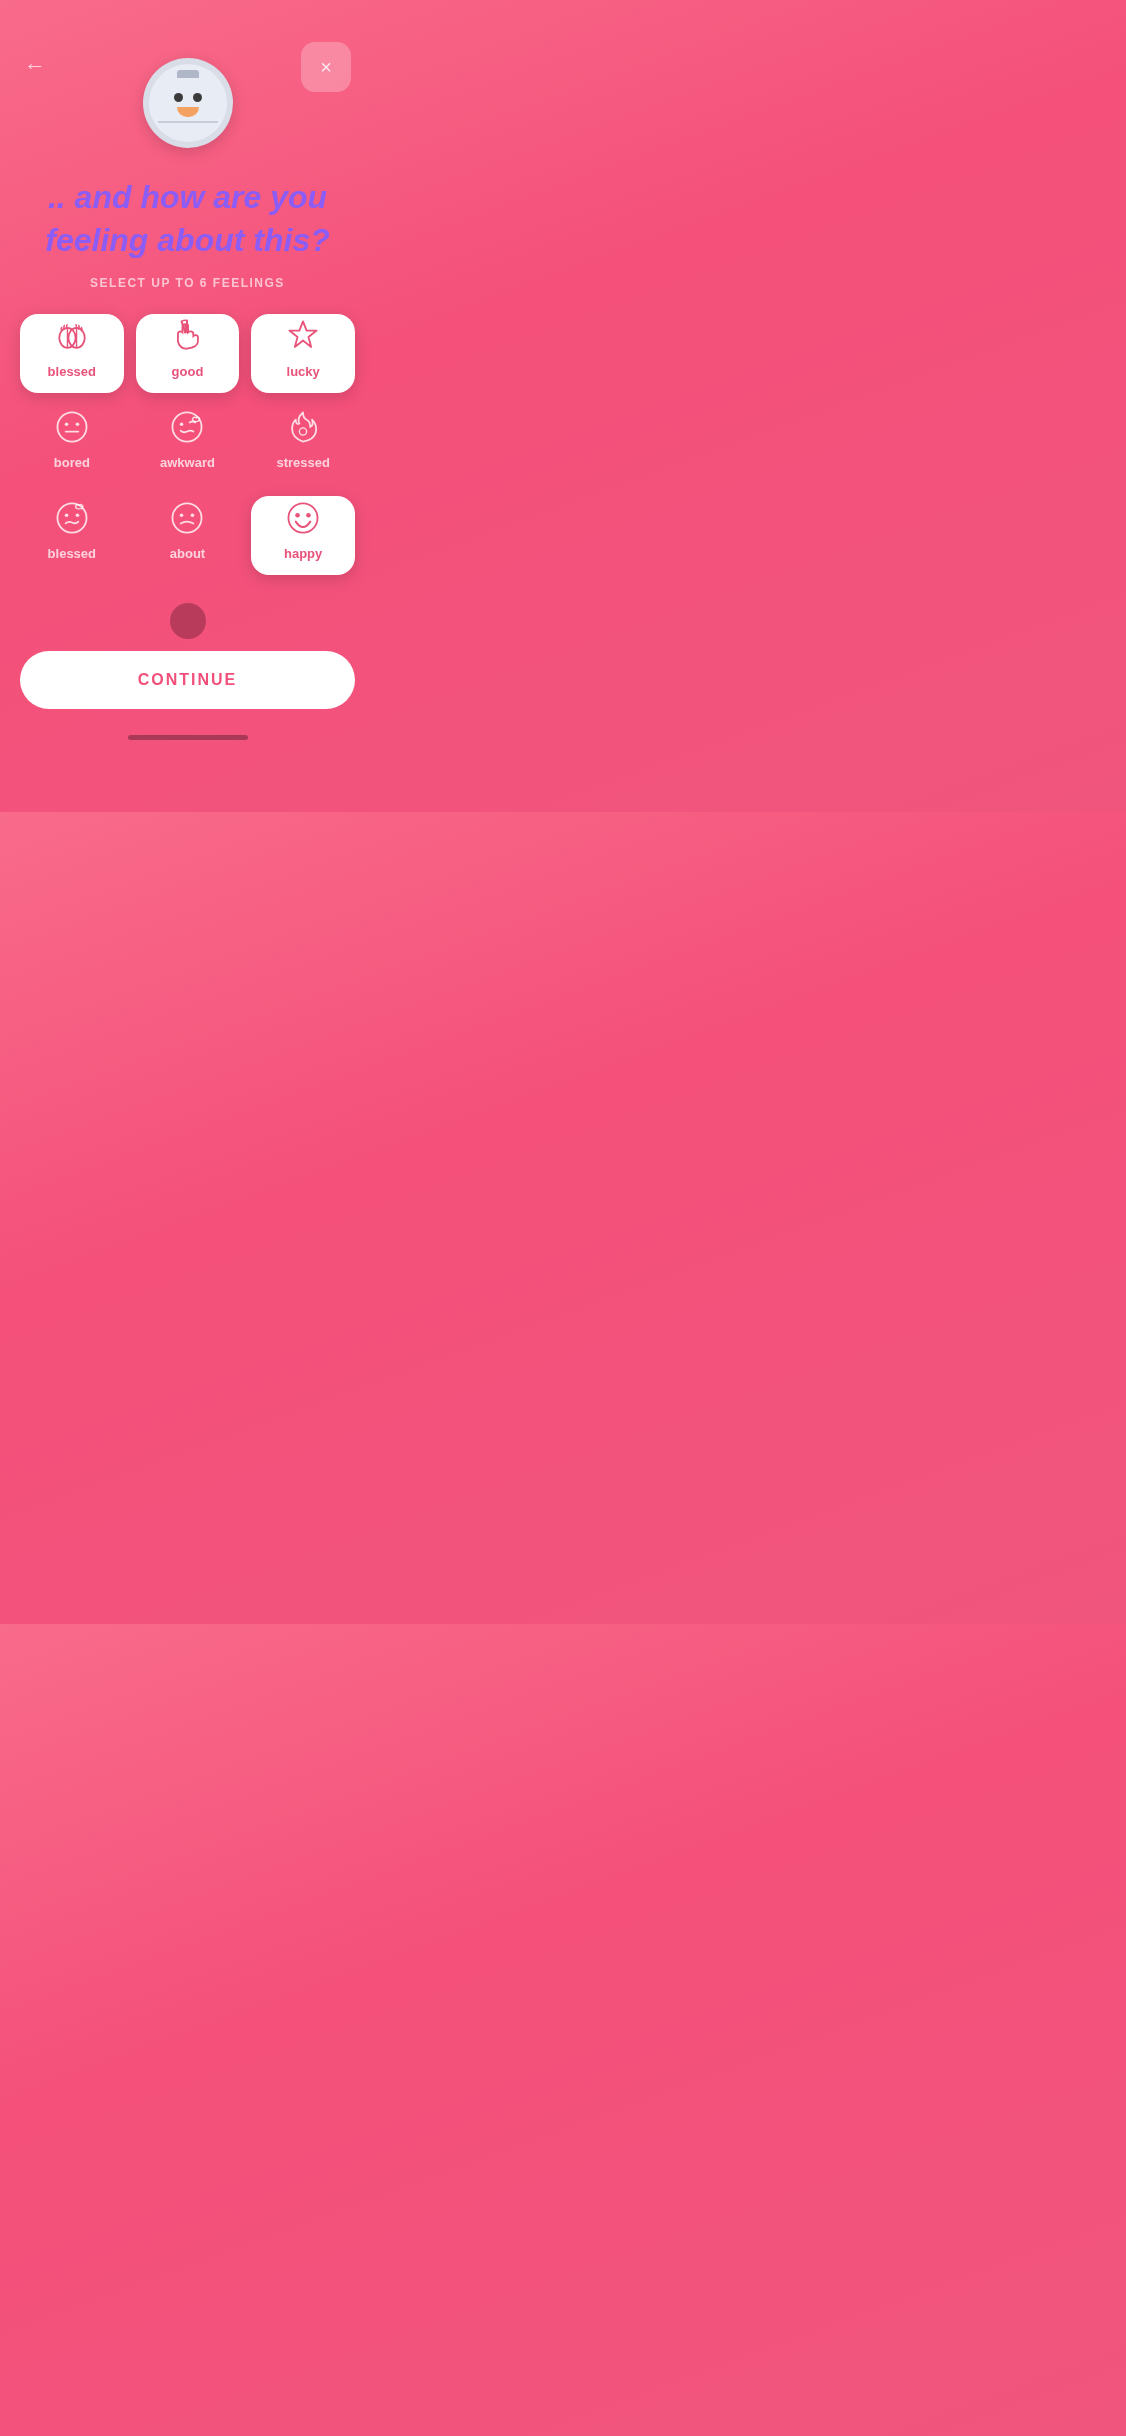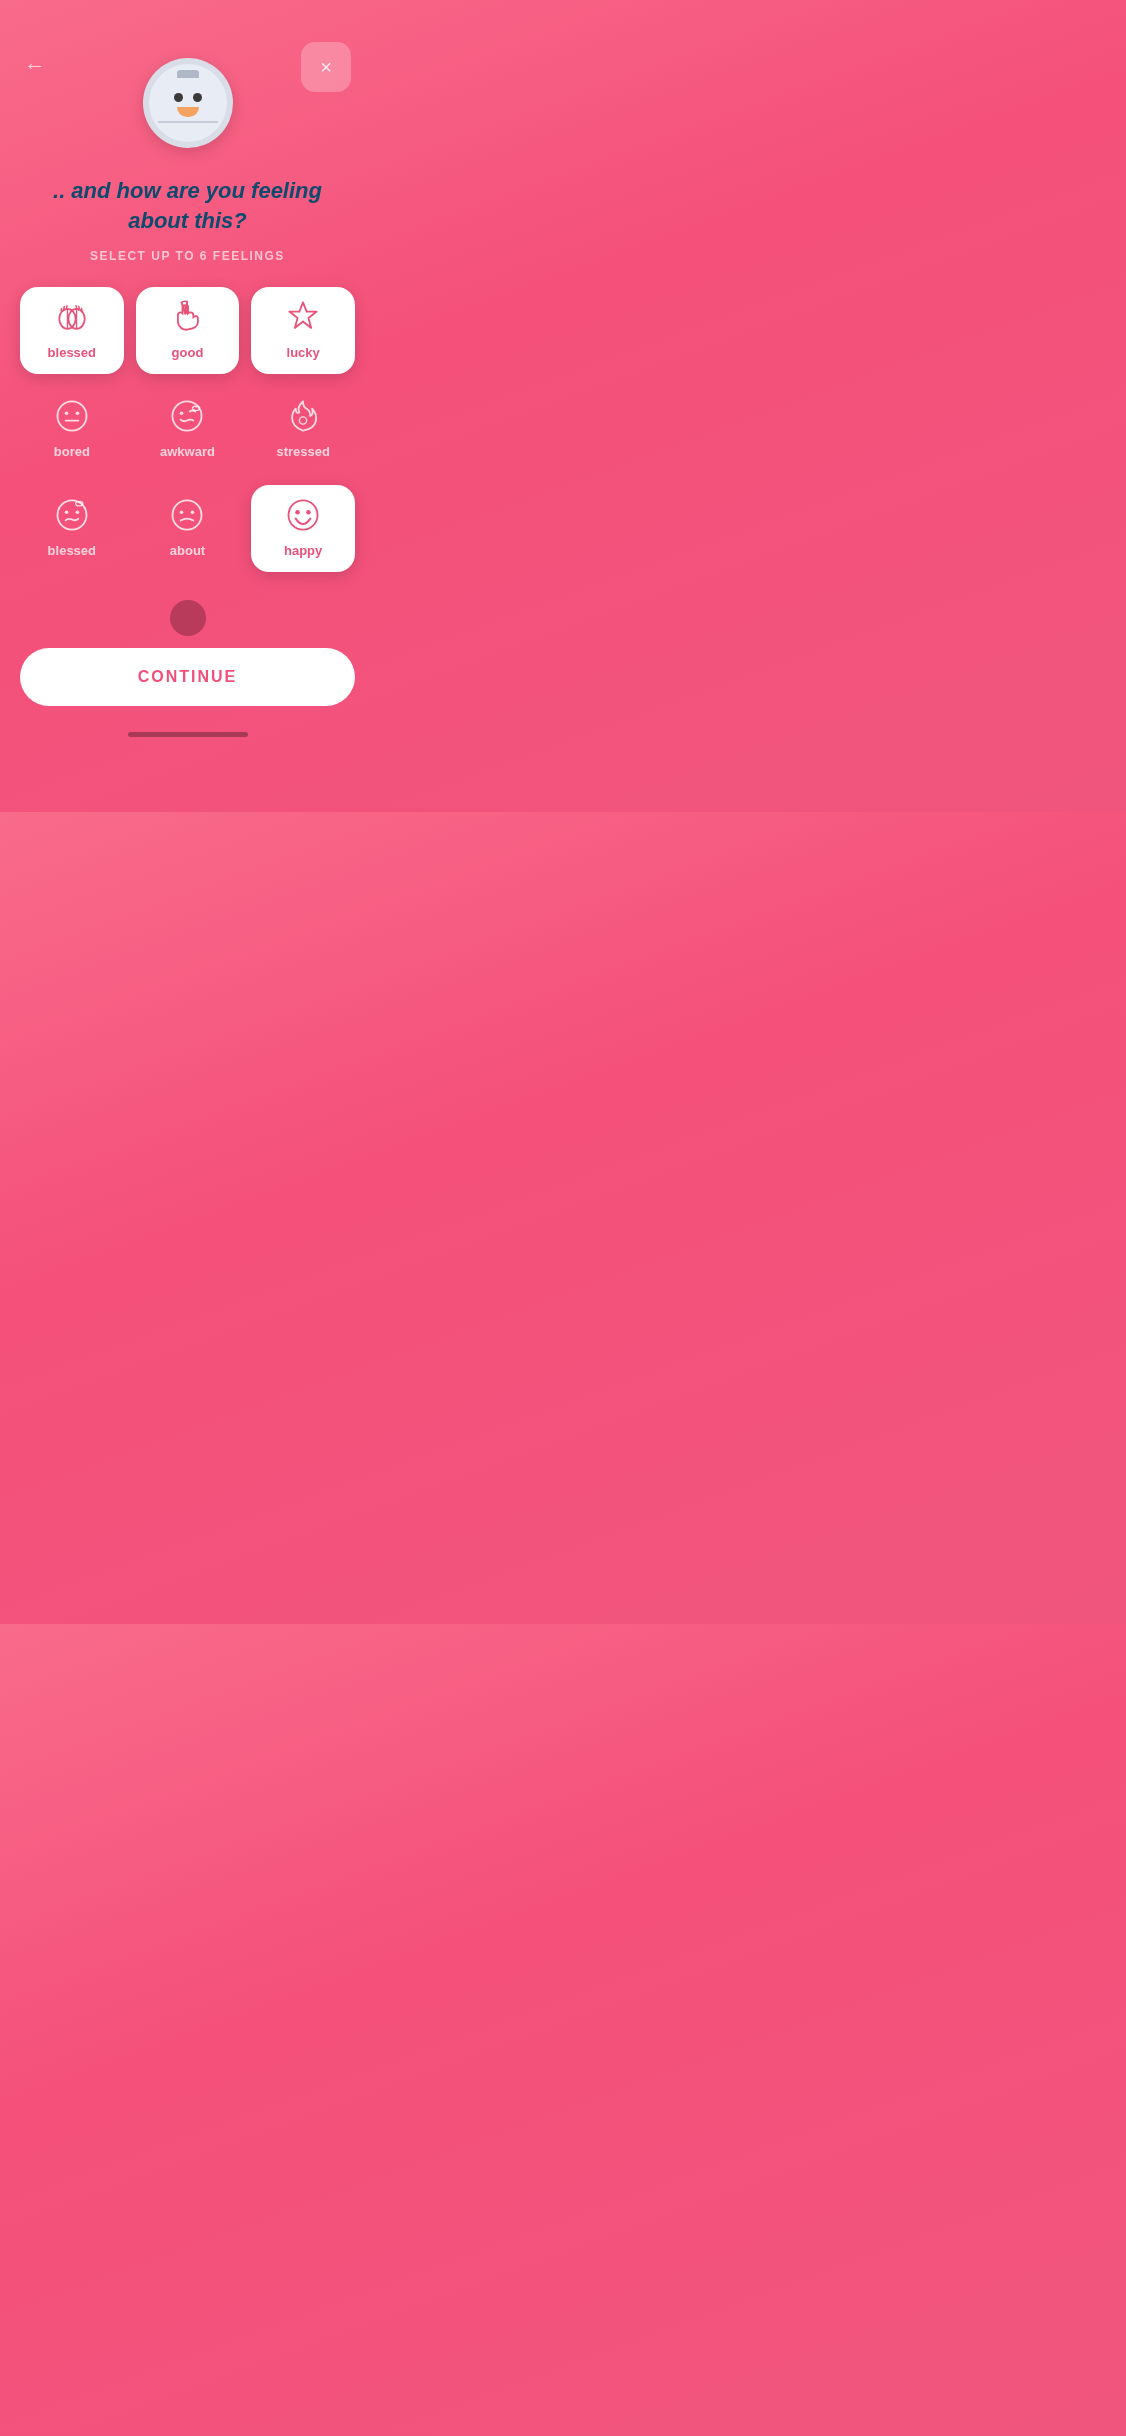--- a/index.html
+++ b/index.html
@@ -113,22 +113,22 @@
 
     .robot-line {
       width: 60px;
       height: 1.5px;
       background: #c8ccd8;
       margin-top: 4px;
     }
 
     
     .title {
-      color: #0c4a6e;
-      font-size: 22px;
+      color: #8b5cf6;
+      font-size: 32px;
       font-weight: bold;
       text-align: center;
       padding: 28px 24px 0;
       line-height: 1.35;
       font-style: italic;
     }
 
     .subtitle {
       color: rgba(255,255,255,0.65);
       font-size: 12px;
@@ -147,21 +147,21 @@
       gap: 12px;
     }
 
     .feeling-card {
       background: white;
       border-radius: 18px;
       display: flex;
       flex-direction: column;
       align-items: center;
       justify-content: center;
-      padding: 10px 10px 14px;
+      padding: 2px 10px 14px;
       cursor: pointer;
       border: none;
       box-shadow: 0 2px 8px rgba(0,0,0,0.08);
     }
 
     .feeling-card.selected {
       background: white;
       box-shadow: 0 4px 16px rgba(0,0,0,0.15);
     }
 

